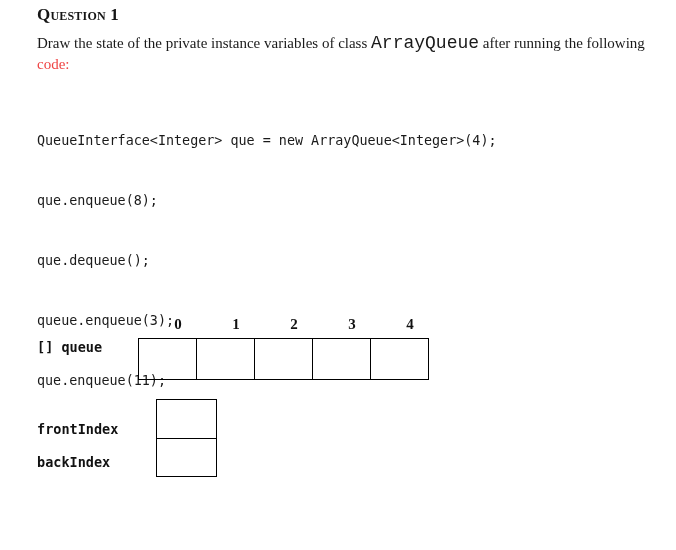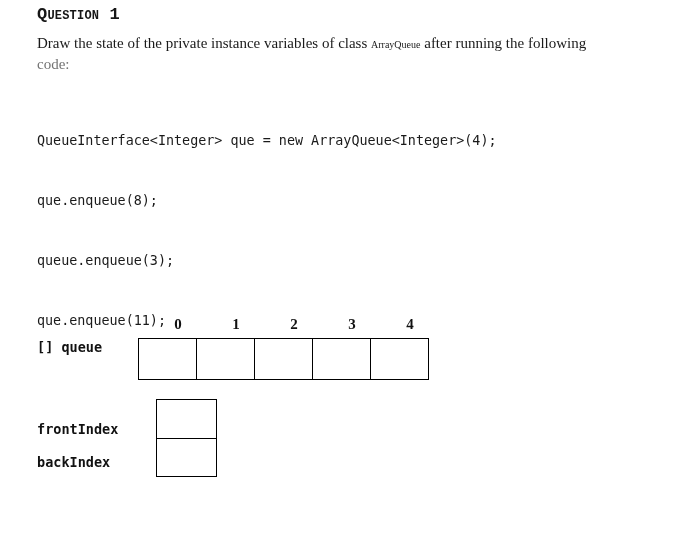--- a/index.html
+++ b/index.html
@@ -10,21 +10,21 @@
     height: 550px;
     background: #ffffff;
     font-family: "Liberation Serif", serif;
     color: #1a1a1a;
     overflow: hidden;
   }
   .heading {
     position: absolute;
     left: 37px;
     top: 5px;
-    font-family: Liberation Mono, monospace;
+    font-family: Liberation Serif, serif;
     font-weight: bold;
     font-variant: small-caps;
     font-size: 17px;
     letter-spacing: 0.2px;
     color: #161616;
   }
   .intro-line-1 {
     position: absolute;
     left: 37px;
     top: 33px;
@@ -32,25 +32,25 @@
     line-height: 21px;
     white-space: nowrap;
     color: #1a1a1a;
   }
   .intro-line-2 {
     position: absolute;
     left: 37px;
     top: 54px;
     font-size: 15px;
     line-height: 21px;
-    color: #737373;
+    color: #ef4444;
   }
   .inline-code {
-    font-family: Liberation Serif, serif;
-    font-size: 10px;
+    font-family: Liberation Mono, monospace;
+    font-size: 18px;
   }
   .code-block {
     position: absolute;
     left: 37px;
     top: 91px;
     font-family: "DejaVu Sans Mono", monospace;
     font-size: 13.4px;
     line-height: 20px;
     color: #1a1a1a;
     white-space: pre;
@@ -126,20 +126,21 @@
   <div class="heading">Question 1</div>
 
   <div class="intro-line-1">
     <span>Draw the state of the private instance variables of class </span><span class="inline-code">ArrayQueue</span><span> after running the following</span>
   </div>
   <div class="intro-line-2">code:</div>
 
   <div class="code-block">
     <div>QueueInterface&lt;Integer&gt; que = new ArrayQueue&lt;Integer&gt;(4);</div>
     <div>que.enqueue(8);</div>
+    <div>que.dequeue();</div>
     <div>queue.enqueue(3);</div>
     <div>que.enqueue(11);</div>
     
     
   </div>
 
   <div class="index-row">
     <div class="index-label">0</div>
     <div class="index-label">1</div>
     <div class="index-label">2</div>

